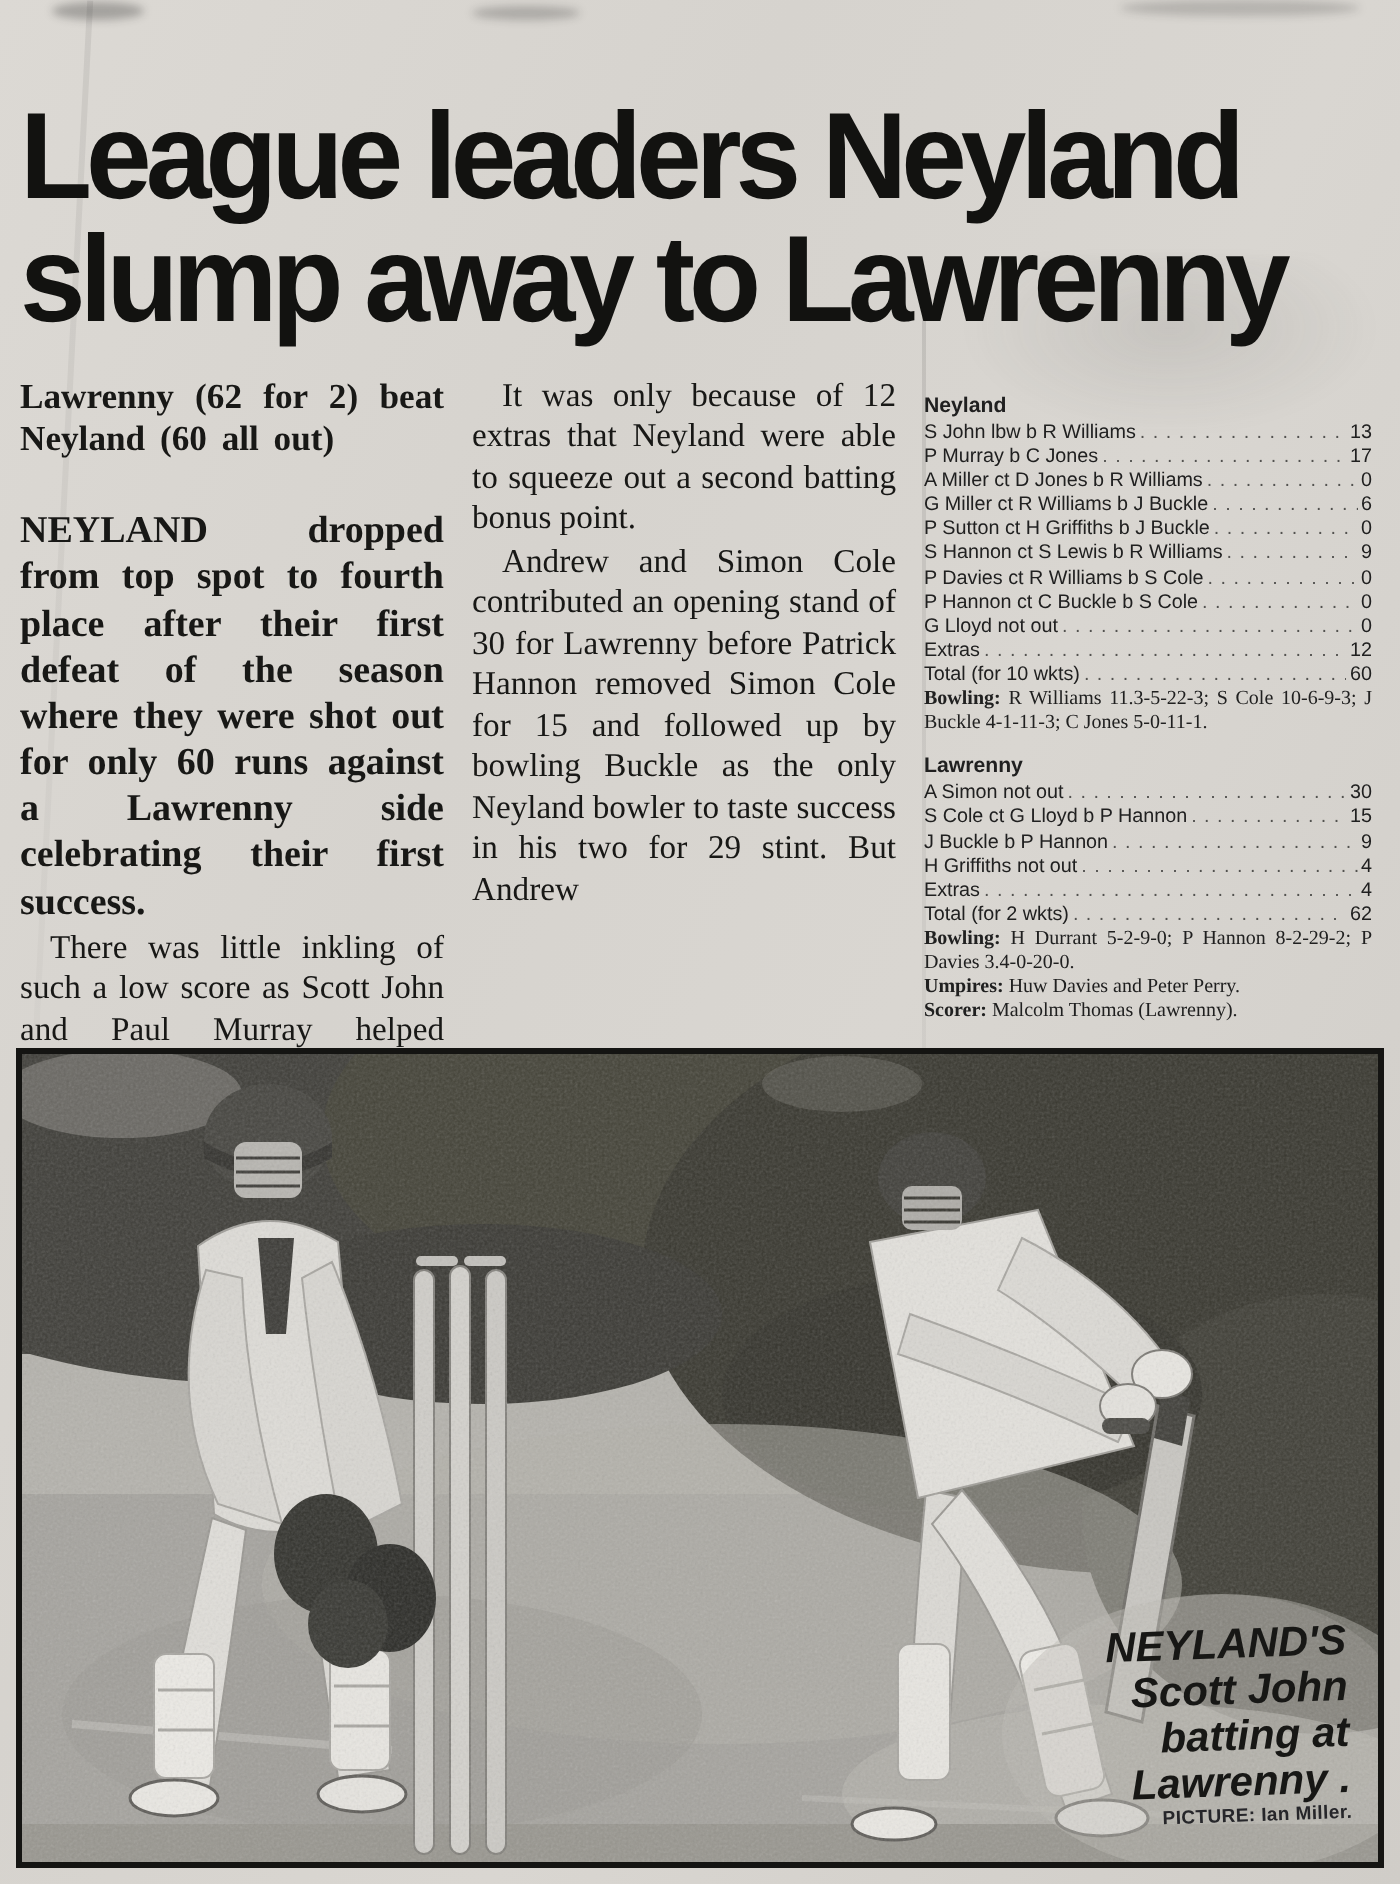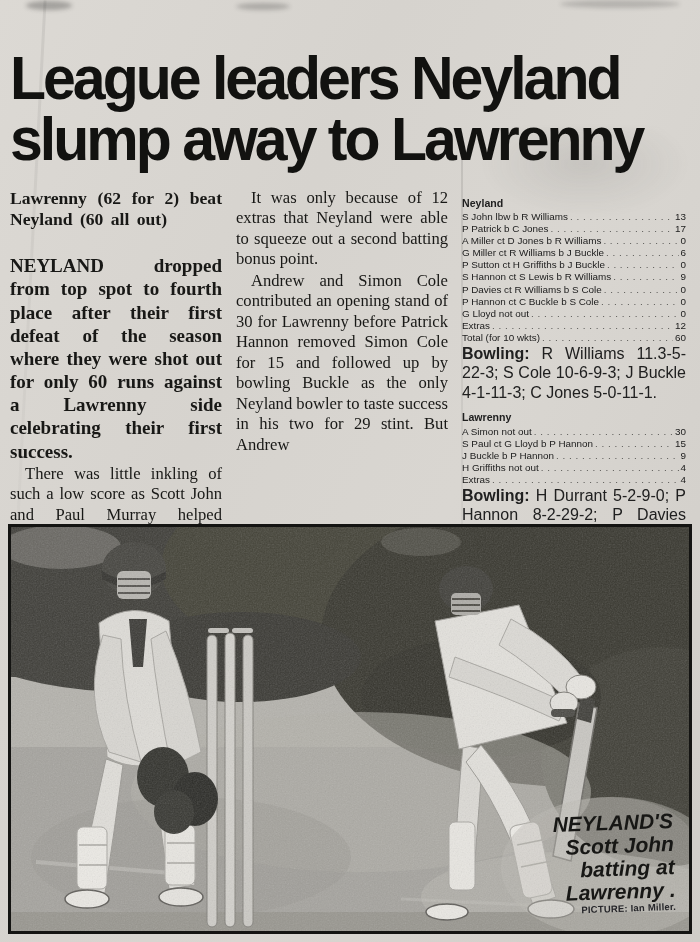--- a/index.html
+++ b/index.html
@@ -47,21 +47,21 @@
 
   
   .scorecard{font-family:"Liberation Sans",sans-serif;color:#202020;}
   .sc-team{font-weight:700;font-size:10.6px;margin:9px 0 1px 0;}
   .sc-rows{display:block;}
   .sc-row{display:flex;align-items:flex-start;font-size:9.9px;line-height:1.22;}
   .sc-text{white-space:nowrap;}
   .sc-dots{flex:1;overflow:hidden;white-space:nowrap;margin:0 2px;color:#3c3c3a;opacity:.85;}
   .sc-dots::after{content:". . . . . . . . . . . . . . . . . . . . . . . . . . . . . . . . . . . . . . . . . . . . . . . . . .";letter-spacing:.5px;}
   .sc-runs{flex-shrink:0;}
-  .sc-line{font-size:16px;line-height:1.22;}
+  .sc-line{font-size:10px;line-height:1.22;font-family:Liberation Serif, serif;}
   .sc-line b{font-weight:700;}
 
   
   .photo{
     position:absolute;top:524px;left:8px;width:684px;height:410px;
     border:3px solid #141412;background:#a3a19c;box-sizing:border-box;overflow:hidden;
   }
   .photo svg{display:block;width:100%;height:100%;}
   .caption{
     position:absolute;right:14px;bottom:16px;text-align:right;
@@ -107,21 +107,21 @@
 
       <div class="scorecard">
         <div class="sc-team">Neyland</div>
         <div class="sc-rows">
             <div class="sc-row">
               <span class="sc-text">S John lbw b R Williams</span>
               <span class="sc-dots"></span>
               <span class="sc-runs">13</span>
             </div>
             <div class="sc-row">
-              <span class="sc-text">P Patrick b C Jones</span>
+              <span class="sc-text">P Murray b C Jones</span>
               <span class="sc-dots"></span>
               <span class="sc-runs">17</span>
             </div>
             <div class="sc-row">
               <span class="sc-text">A Miller ct D Jones b R Williams</span>
               <span class="sc-dots"></span>
               <span class="sc-runs">0</span>
             </div>
             <div class="sc-row">
               <span class="sc-text">G Miller ct R Williams b J Buckle</span>
@@ -169,38 +169,43 @@
 
       <div class="scorecard">
         <div class="sc-team">Lawrenny</div>
         <div class="sc-rows">
             <div class="sc-row">
               <span class="sc-text">A Simon not out</span>
               <span class="sc-dots"></span>
               <span class="sc-runs">30</span>
             </div>
             <div class="sc-row">
-              <span class="sc-text">S Paul ct G Lloyd b P Hannon</span>
+              <span class="sc-text">S Cole ct G Lloyd b P Hannon</span>
               <span class="sc-dots"></span>
               <span class="sc-runs">15</span>
             </div>
             <div class="sc-row">
               <span class="sc-text">J Buckle b P Hannon</span>
               <span class="sc-dots"></span>
               <span class="sc-runs">9</span>
             </div>
             <div class="sc-row">
               <span class="sc-text">H Griffiths not out</span>
               <span class="sc-dots"></span>
               <span class="sc-runs">4</span>
             </div>
             <div class="sc-row">
               <span class="sc-text">Extras</span>
               <span class="sc-dots"></span>
               <span class="sc-runs">4</span>
+            </div>
+            <div class="sc-row">
+              <span class="sc-text">Total (for 2 wkts)</span>
+              <span class="sc-dots"></span>
+              <span class="sc-runs">62</span>
             </div>
           </div>
         <div class="sc-line"><b>Bowling:</b> <span>H Durrant 5-2-9-0; P Hannon 8-2-29-2; P Davies 3.4-0-20-0.</span></div>
         <div class="sc-line"><b>Umpires:</b> <span>Huw Davies and Peter Perry.</span></div>
         <div class="sc-line"><b>Scorer:</b> <span>Malcolm Thomas (Lawrenny).</span></div>
       </div>
     </div>
   </div>
 
   <div class="photo">

